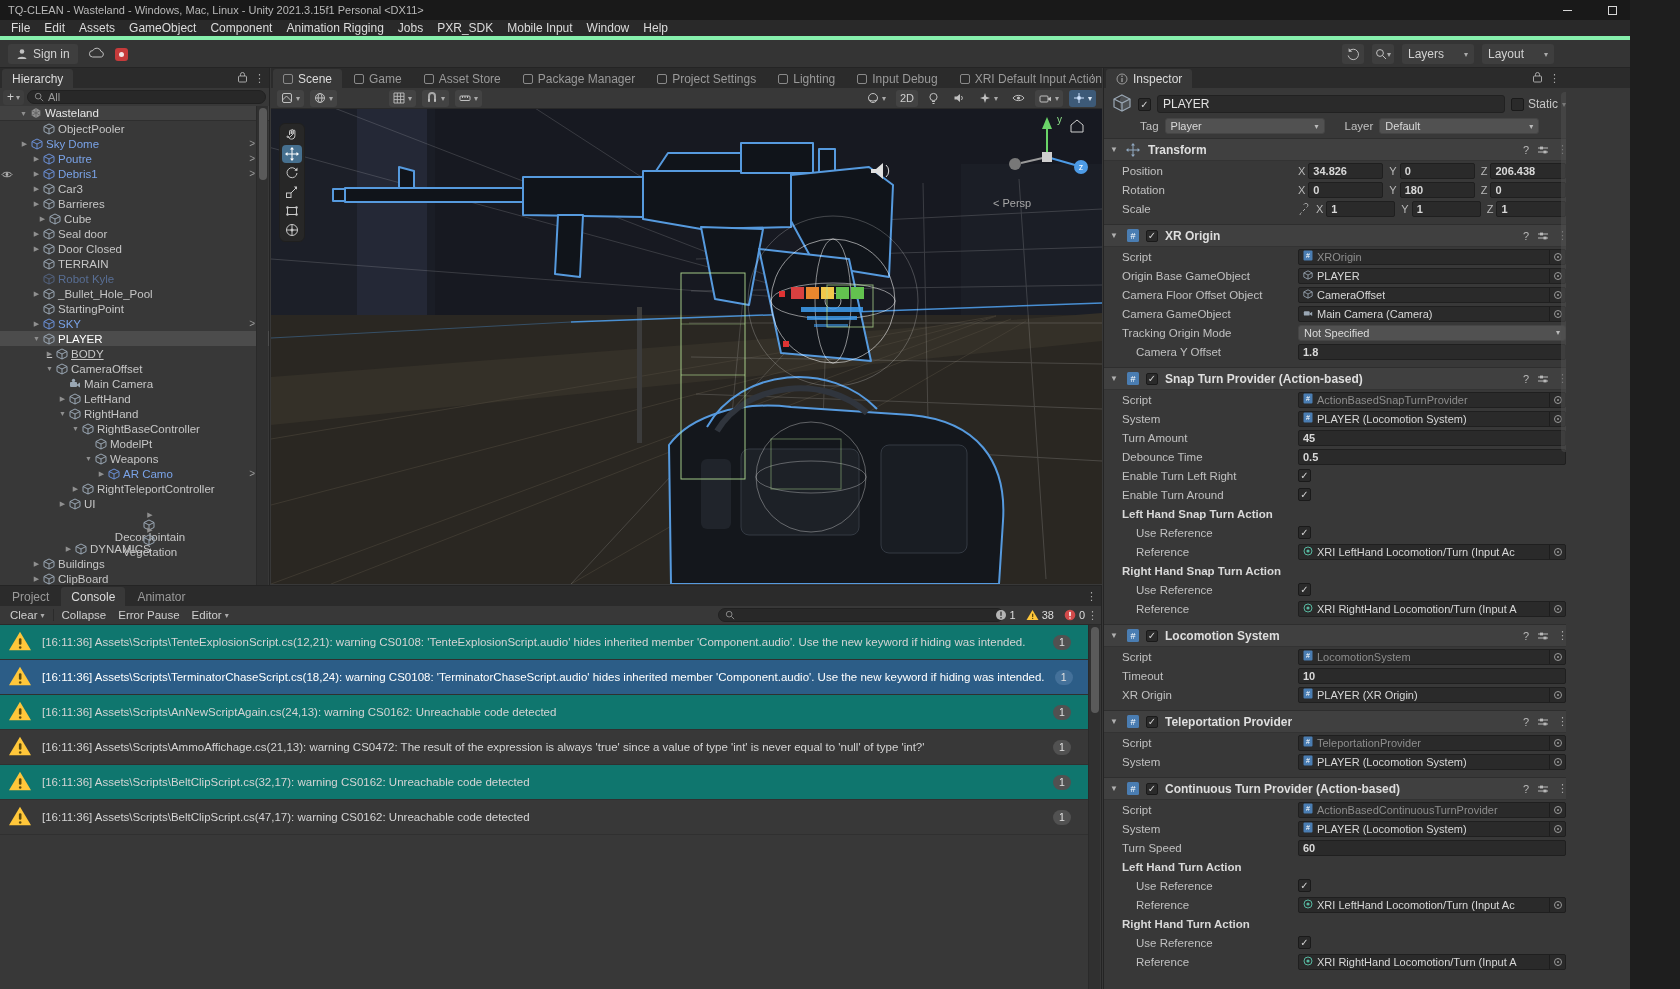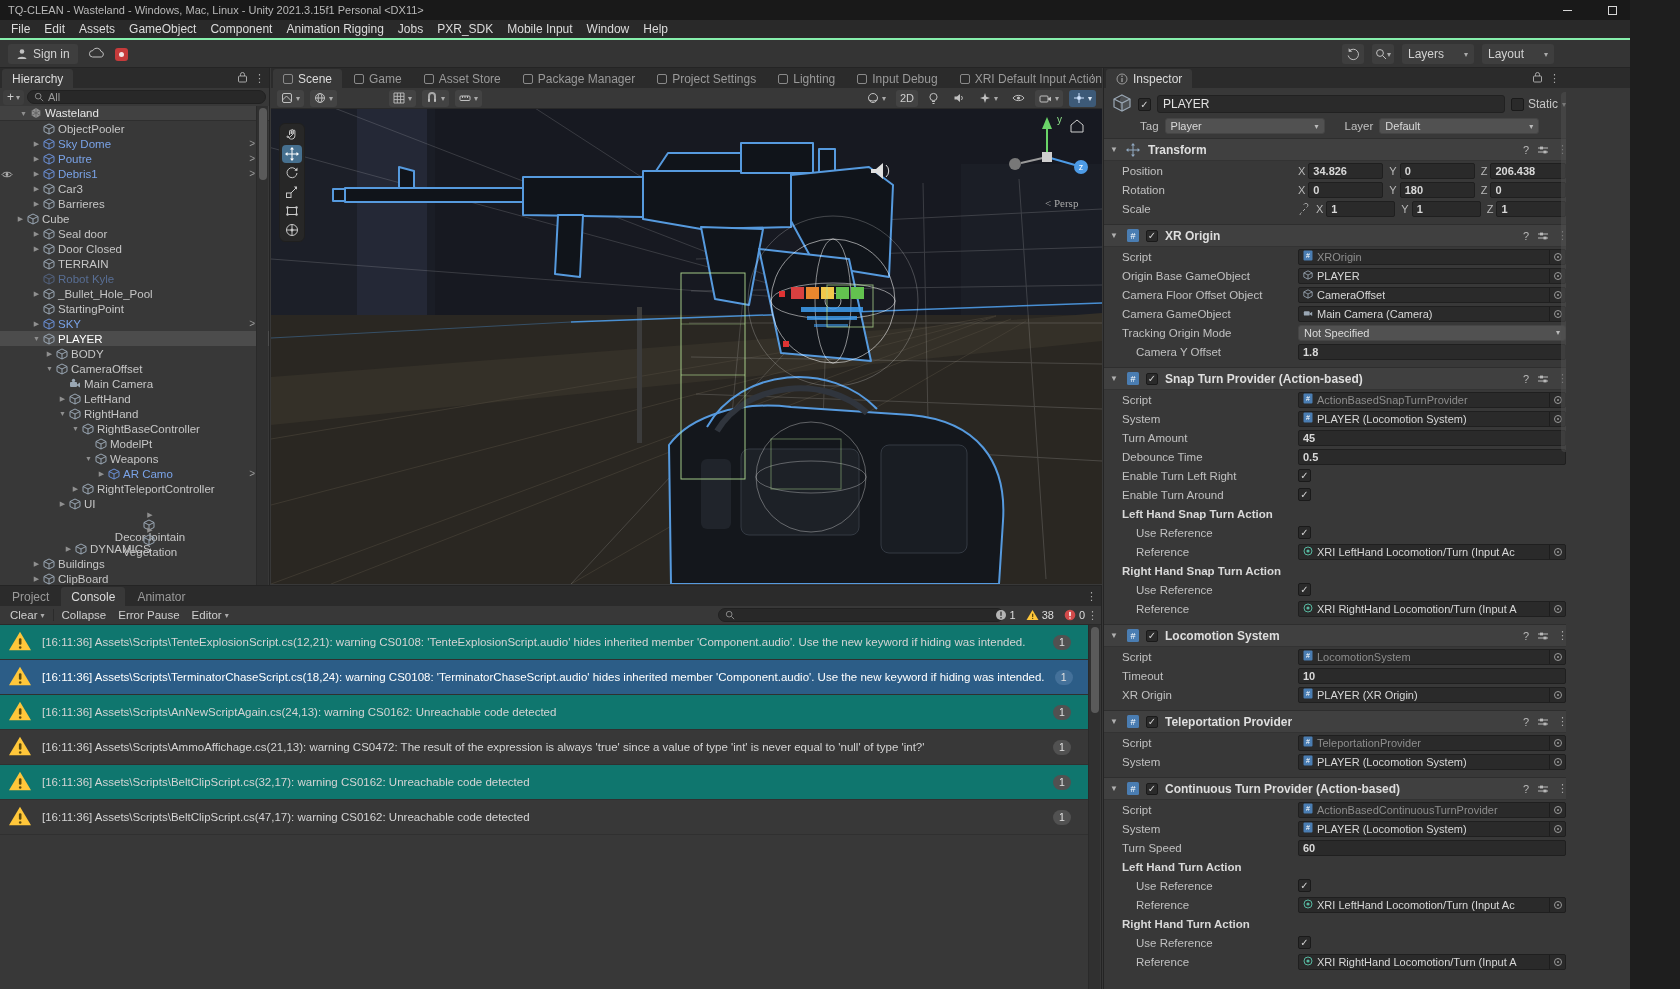--- a/index.html
+++ b/index.html
@@ -8,21 +8,21 @@
 .app{position:relative;width:1630px;height:989px;background:#383838;color:#c4c4c4;font-size:12px;overflow:hidden;user-select:none;}
 
 
 .titlebar{position:absolute;left:0;top:0;width:1680px;height:20px;background:#191919;display:flex;align-items:center;color:#b9b9b9;font-size:11px;}
 .titlebar .title{margin-left:8px;white-space:nowrap;}
 .win-controls{position:absolute;right:0;top:0;height:20px;display:flex;}
 .win-btn{width:45px;height:20px;display:flex;align-items:center;justify-content:center;color:#d6d6d6;}
 .win-btn .bar{width:9px;height:1px;background:#d6d6d6;}
 .win-btn .box{width:9px;height:9px;border:1px solid #d6d6d6;}
 .win-btn.close{font-size:15px;line-height:1;}
-.menubar{position:absolute;left:0;top:20px;width:1680px;height:20px;background:#292929;display:flex;align-items:center;padding-left:4px;border-bottom:2px solid #86efac;}
+.menubar{position:absolute;left:0;top:20px;width:1680px;height:20px;background:#292929;display:flex;align-items:center;padding-left:4px;border-bottom:4px solid #86efac;}
 .menu-item{padding:0 7px;height:20px;line-height:20px;color:#dcdcdc;font-size:12px;}
 .toolbar{position:absolute;left:0;top:40px;width:1680px;height:28px;background:#343434;border-bottom:1px solid #242424;}
 .tb-left{position:absolute;left:8px;top:4px;display:flex;align-items:center;gap:10px;height:20px;}
 .signin{display:flex;align-items:center;gap:5px;padding:0 8px;height:20px;background:#3e3e3e;border-radius:3px;color:#d2d2d2;}
 .redicon{width:13px;height:13px;background:#c63b3b;border-radius:3px;position:relative;}
 .redicon::after{content:"";position:absolute;left:4px;top:4px;width:5px;height:5px;border-radius:50%;background:#f2e6e6;}
 .play-cluster{position:absolute;left:741px;top:46px;display:flex;gap:3px;}
 .pc-btn{width:26px;height:20px;background:#434343;border-radius:3px;display:flex;align-items:center;justify-content:center;color:#cfcfcf;font-size:10px;}
 .pause-bars{display:flex;gap:3px;}
 .pause-bars i{width:3px;height:10px;background:#cfcfcf;display:block;}
@@ -67,21 +67,21 @@
 .scene-toolbar{height:21px;background:#383838;border-bottom:1px solid #292929;display:flex;align-items:center;padding:0 6px;gap:6px;position:relative;}
 .st-btn{display:flex;align-items:center;gap:3px;height:17px;padding:0 4px;background:#434343;border-radius:3px;}
 .st-btn.plain{background:transparent;}
 .st-right{position:absolute;right:6px;display:flex;align-items:center;gap:6px;}
 .mode2d{font-size:11px;color:#cfcfcf;padding:0 4px;height:17px;display:flex;align-items:center;background:#434343;border-radius:3px;}
 .gizmos-dd{background:#3d5a78;}
 .viewport{position:relative;width:831px;height:475px;overflow:hidden;background:#16181f;}
 .toolstrip{position:absolute;left:8px;top:14px;width:26px;background:rgba(40,40,40,.96);border:1px solid #1f1f1f;border-radius:6px;padding:2px;display:flex;flex-direction:column;gap:1px;z-index:3;}
 .tool{width:20px;height:18px;border-radius:4px;display:flex;align-items:center;justify-content:center;}
 .tool.seltool{background:#46708f;}
-.persp-label{position:absolute;left:774px;top:88px;color:#a8a8a8;font-size:11px;z-index:3;font-family:Liberation Serif, serif;}
+.persp-label{position:absolute;left:722px;top:88px;color:#a8a8a8;font-size:11px;z-index:3;}
 
 
 .console{position:absolute;left:0;top:585px;width:1102px;height:404px;background:#383838;border-top:1px solid #242424;border-right:1px solid #242424;overflow:hidden;}
 .con-toolbar{height:19px;background:#383838;border-bottom:1px solid #2a2a2a;display:flex;align-items:center;padding:0 4px;position:relative;font-size:11.5px;}
 .con-btn{display:flex;align-items:center;gap:3px;padding:0 6px;height:17px;color:#cfcfcf;}
 .con-sep{width:1px;height:12px;background:#2b2b2b;margin:0 2px;}
 .con-search{position:absolute;left:718px;top:2px;width:286px;height:14px;background:#282828;border:1px solid #212121;border-radius:8px;display:flex;align-items:center;padding:0 6px;gap:4px;}
 .con-counts{position:absolute;right:16px;display:flex;align-items:center;gap:10px;font-size:11px;color:#ddd;}
 .count{display:flex;align-items:center;gap:3px;}
 .entries{position:absolute;left:0;top:39px;width:1089px;}
@@ -257,21 +257,21 @@
         <div class="hrow" style="padding-left: 31px;">
           <span class="arw"></span>
           <span class="hicon">
             <svg width="12" height="12" viewBox="0 0 12 12">
               <path d="M6 1 11 3.5v5L6 11 1 8.5v-5z" fill="none" stroke="#9aa7b4"></path>
               <path d="M1 3.5 6 6l5-2.5M6 6v5" fill="none" stroke="#9aa7b4"></path>
             </svg>
           </span>
           <span class="hlabel normal">ObjectPooler</span>
         </div>
-        <div class="hrow" style="padding-left: 31px;">
+        <div class="hrow" style="padding-left: 19px;">
           <span class="arw">▶</span>
           <span class="hicon">
             <svg width="12" height="12" viewBox="0 0 12 12">
               <path d="M6 1 11 3.5v5L6 11 1 8.5v-5z" fill="none" stroke="#6b90d8"></path>
               <path d="M1 3.5 6 6l5-2.5M6 6v5" fill="none" stroke="#6b90d8"></path>
             </svg>
           </span>
           <span class="hlabel prefab">Sky Dome</span>
           <span class="chev">&gt;</span>
         </div>
@@ -314,21 +314,21 @@
         <div class="hrow" style="padding-left: 31px;">
           <span class="arw">▶</span>
           <span class="hicon">
             <svg width="12" height="12" viewBox="0 0 12 12">
               <path d="M6 1 11 3.5v5L6 11 1 8.5v-5z" fill="none" stroke="#9aa7b4"></path>
               <path d="M1 3.5 6 6l5-2.5M6 6v5" fill="none" stroke="#9aa7b4"></path>
             </svg>
           </span>
           <span class="hlabel normal">Barrieres</span>
         </div>
-        <div class="hrow" style="padding-left: 15px;">
+        <div class="hrow" style="padding-left: 37px;">
           <span class="arw">▶</span>
           <span class="hicon">
             <svg width="12" height="12" viewBox="0 0 12 12">
               <path d="M6 1 11 3.5v5L6 11 1 8.5v-5z" fill="none" stroke="#9aa7b4"></path>
               <path d="M1 3.5 6 6l5-2.5M6 6v5" fill="none" stroke="#9aa7b4"></path>
             </svg>
           </span>
           <span class="hlabel normal">Cube</span>
         </div>
         <div class="hrow" style="padding-left: 31px;">
@@ -405,21 +405,21 @@
         <div class="hrow sel" style="padding-left: 31px;">
           <span class="arw">▼</span>
           <span class="hicon">
             <svg width="12" height="12" viewBox="0 0 12 12">
               <path d="M6 1 11 3.5v5L6 11 1 8.5v-5z" fill="none" stroke="#9aa7b4"></path>
               <path d="M1 3.5 6 6l5-2.5M6 6v5" fill="none" stroke="#9aa7b4"></path>
             </svg>
           </span>
           <span class="hlabel selected">PLAYER</span>
         </div>
-        <div class="hrow" style="padding-left: 44px;">
+        <div class="hrow" style="padding-left: 44px; text-decoration: underline;">
           <span class="arw">▶</span>
           <span class="hicon">
             <svg width="12" height="12" viewBox="0 0 12 12">
               <path d="M6 1 11 3.5v5L6 11 1 8.5v-5z" fill="none" stroke="#9aa7b4"></path>
               <path d="M1 3.5 6 6l5-2.5M6 6v5" fill="none" stroke="#9aa7b4"></path>
             </svg>
           </span>
           <span class="hlabel normal">BODY</span>
         </div>
         <div class="hrow" style="padding-left: 44px;">

